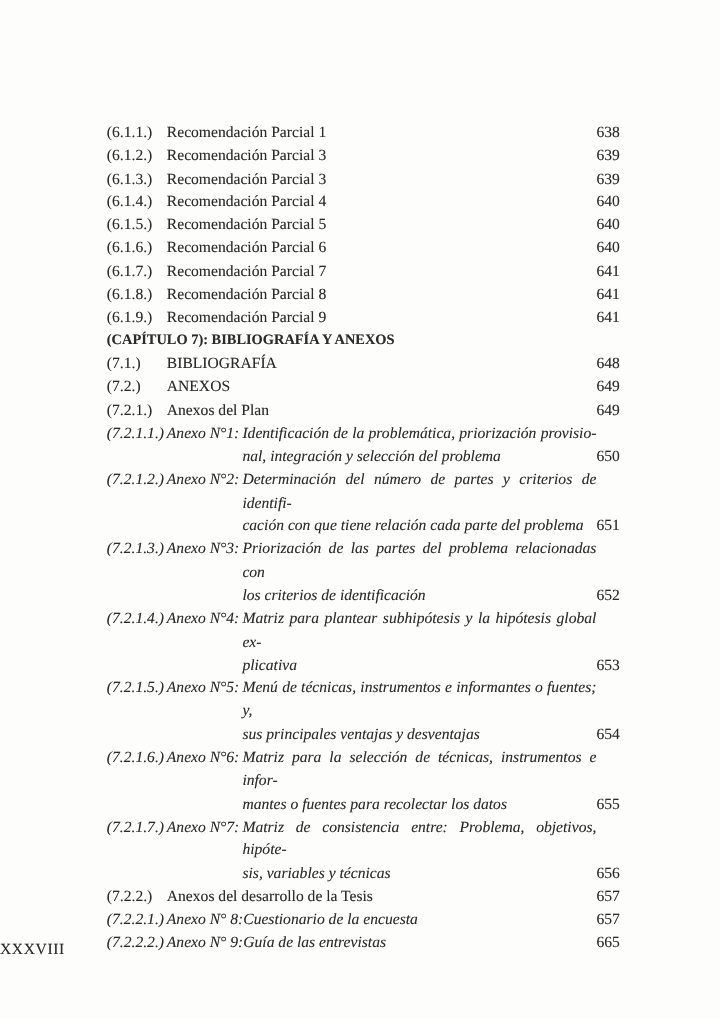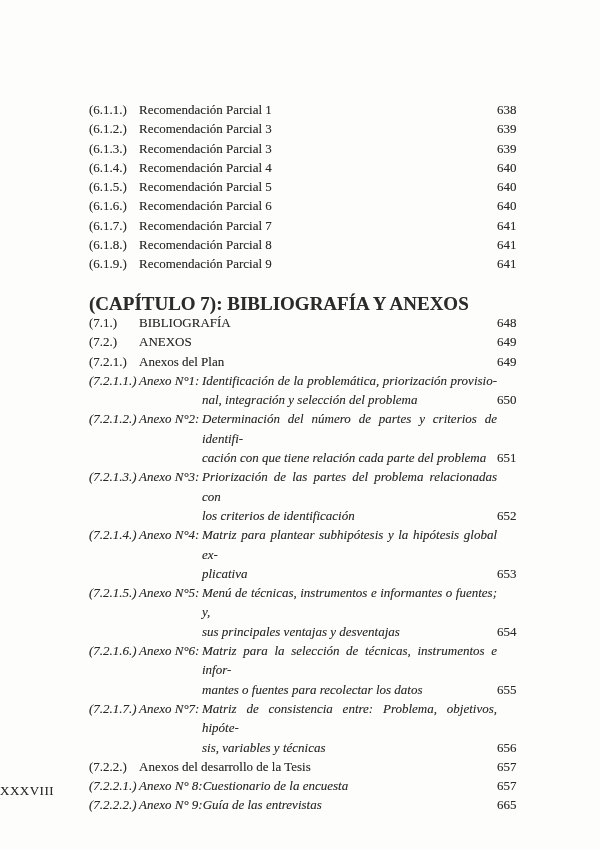--- a/index.html
+++ b/index.html
@@ -31,23 +31,22 @@
   .lbl  { flex: 1; font-family: Liberation Serif, serif; }
   .pg   { flex: 0 0 45px; text-align: left; font-style: normal; }
   .text { flex: 1; min-width: 0; }
   .line { display: flex; line-height: 19.3px; }
   .prefix { flex: 0 0 auto; min-width: 63px; white-space: nowrap; }
   .hang { flex: 0 0 113px; }
   .desc { flex: 1; min-width: 0; }
   .desc.just { text-align: justify; text-align-last: justify; }
   .heading {
     font-weight: bold;
-    font-size: 19px;
+    font-size: 12px;
     line-height: 19.3px;
-    margin-top: 20px;
   }
   .footer {
     position: absolute;
     left: 0;
     top: 783px;
     width: 577px;
     letter-spacing: 0.5px;
     font-size: 13px;
   }
 </style>

